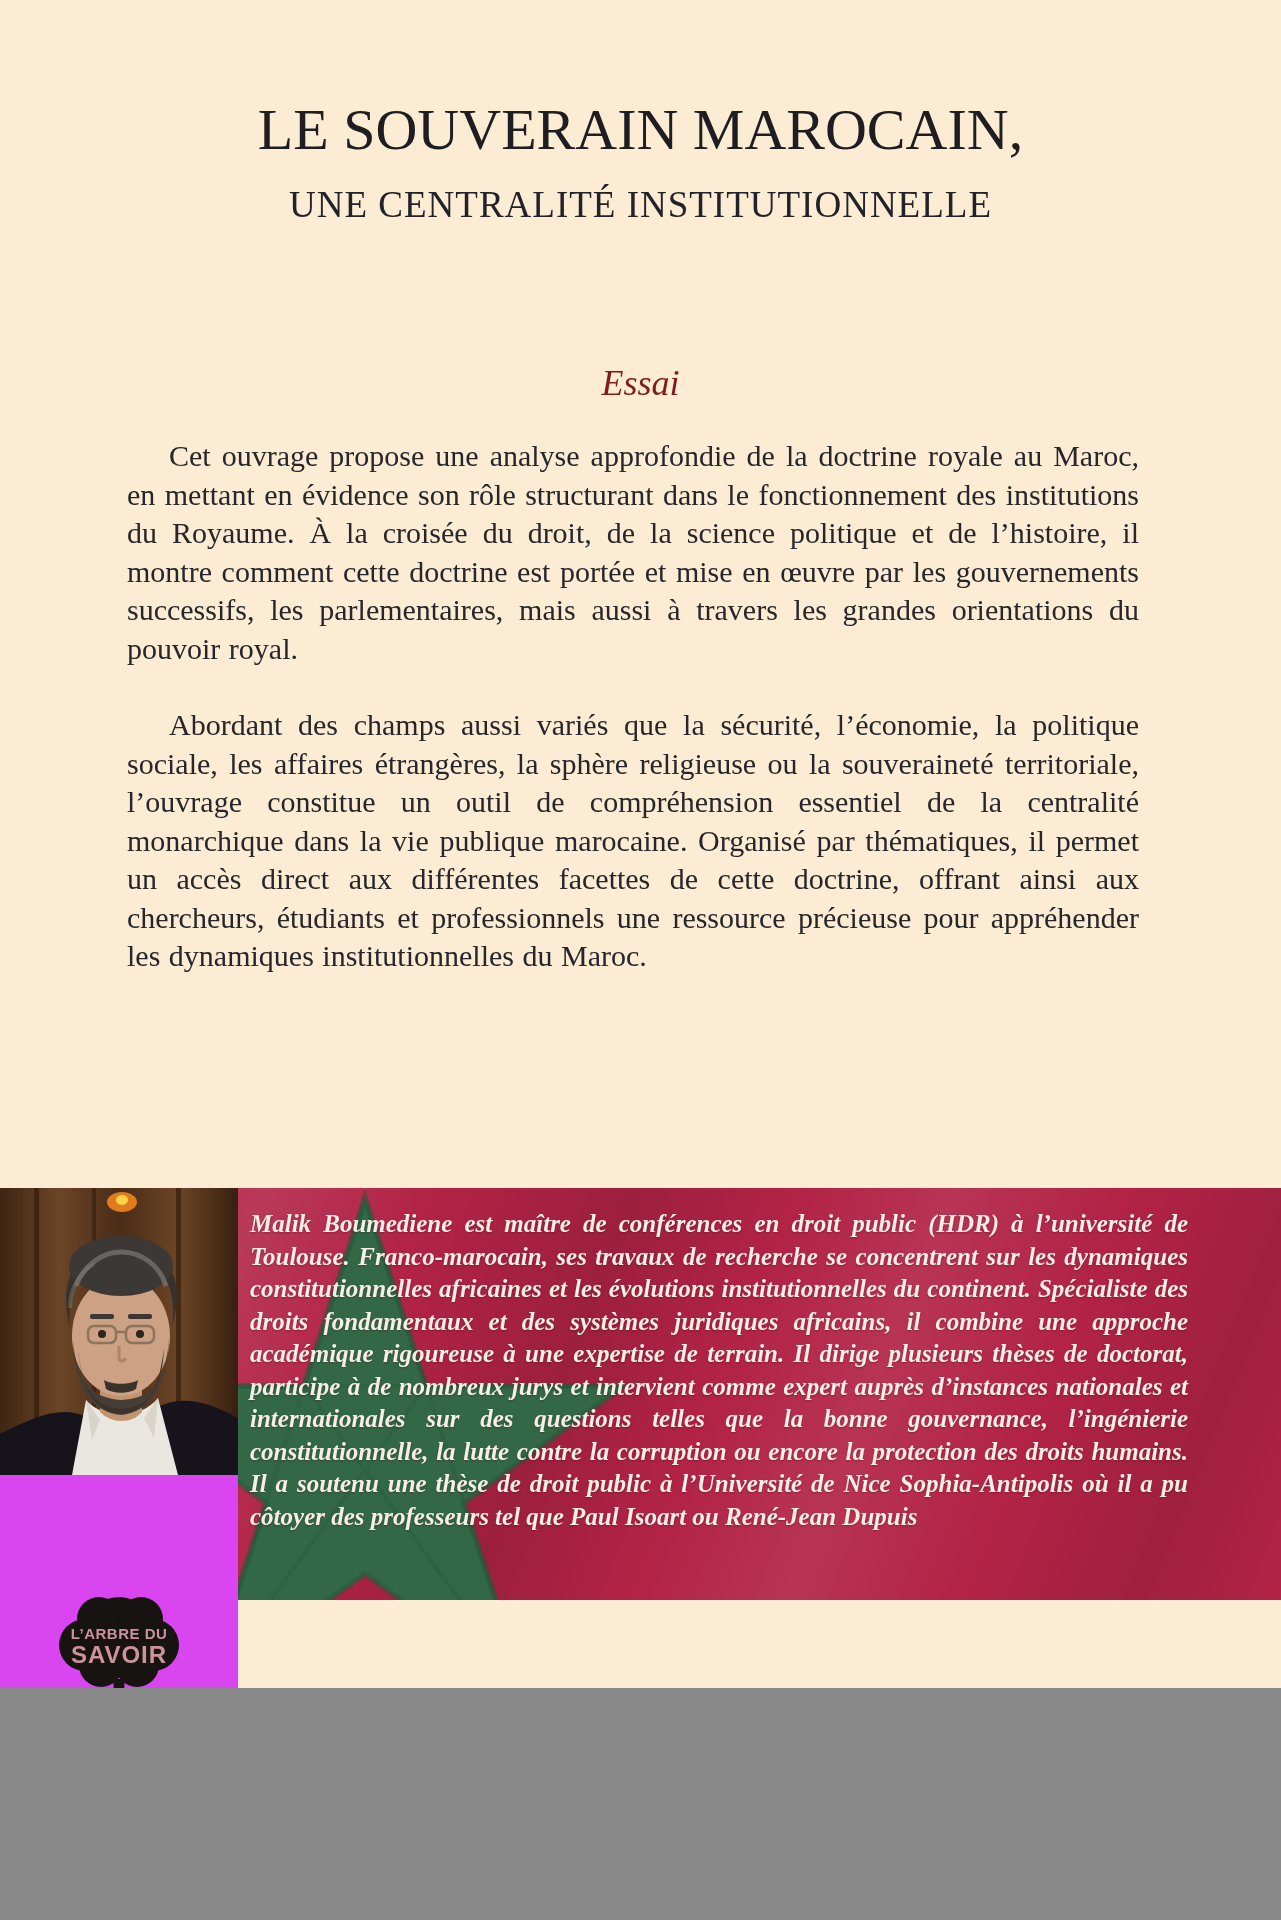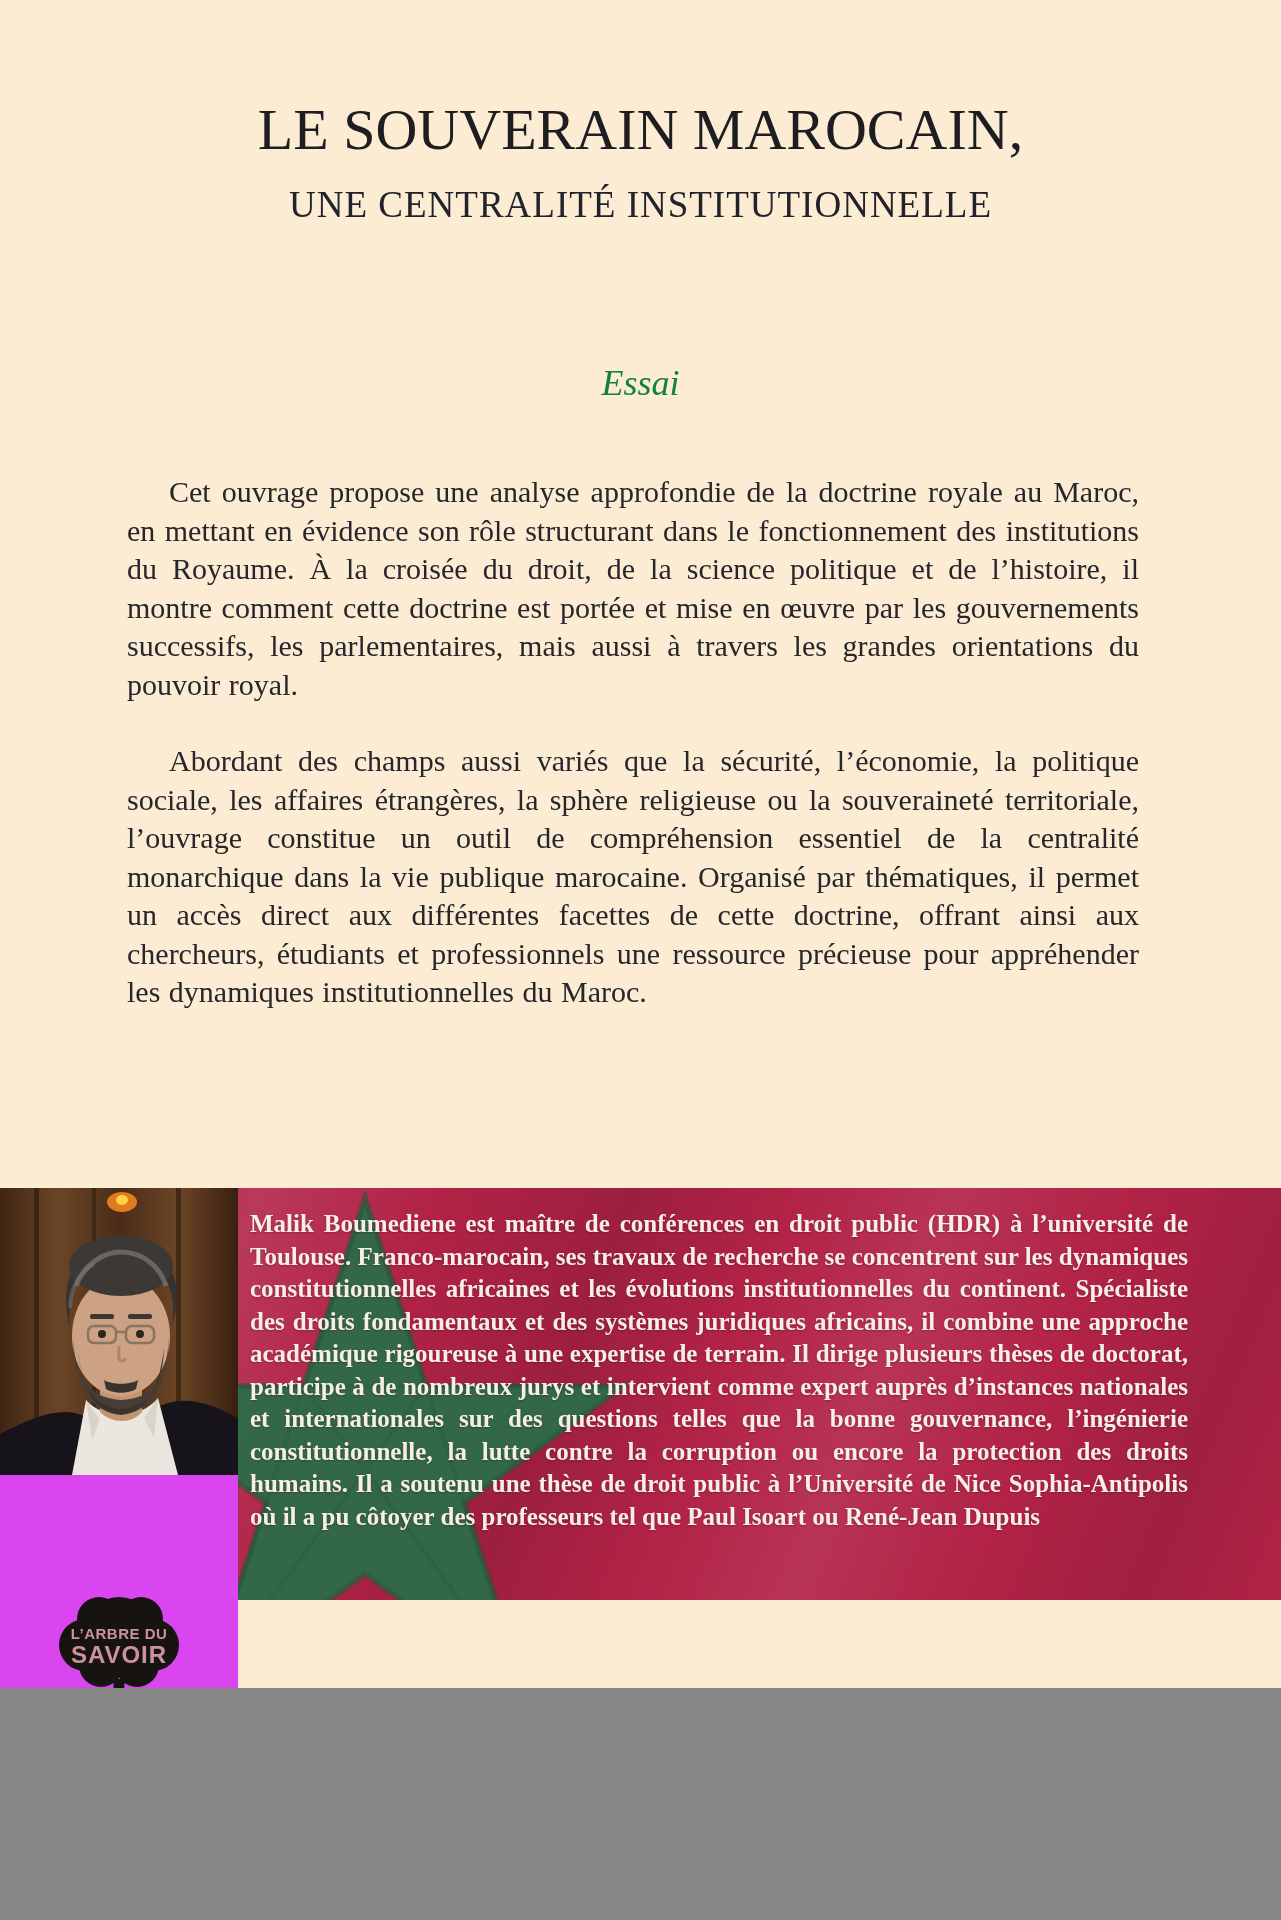--- a/index.html
+++ b/index.html
@@ -12,23 +12,23 @@
     font-family:"Liberation Serif", serif;
     color:#22222a;
   }
   
   .title-block{position:absolute;top:100px;left:0;width:100%;text-align:center;}
   .title-main{font-size:58px;letter-spacing:0px;line-height:1.05;color:#1d1d22;}
   .title-sub{font-size:37px;margin-top:22px;letter-spacing:1px;color:#22222a;}
   .title-approche{font-size:36px;margin-top:34px;color:#26262c;}
   .title-doctrine{font-size:36px;margin-top:4px;color:#26262c;}
   .genre{position:absolute;top:362px;left:0;width:100%;text-align:center;
-         font-size:36px;font-style:italic;color:#15803d;}
-  
-  .synopsis{position:absolute;top:437px;left:127px;width:1012px;margin-top:36px;}
+         font-size:36px;font-style:italic;color:#7f1d1d;}
+  
+  .synopsis{position:absolute;top:437px;left:127px;width:1012px;}
   .synopsis p{
     margin:0 0 38px 0;
     font-size:30px;line-height:38.5px;
     text-align:justify;text-indent:42px;
     color:#26262b;word-spacing:1px;
   }
   
   .band{
     position:absolute;top:1188px;left:0;width:1281px;height:412px;
     background:
@@ -40,20 +40,21 @@
         rgba(0,0,0,0.10) 90%, rgba(0,0,0,0) 100%),
       #b22346;
     overflow:hidden;
   }
   .band svg.star{position:absolute;left:0;top:0;}
   .band-text{
     position:absolute;left:250px;top:20px;width:938px;
     font-size:25px;line-height:32.5px;font-weight:700;
     color:#f5efe7;text-align:justify;
     text-shadow:0 1px 2px rgba(60,0,20,0.35);
+    font-style:italic;
   }
   
   .photo{position:absolute;left:0;top:1188px;width:238px;height:287px;overflow:hidden;}
   
   .pink-block{
     position:absolute;left:0;top:1475px;width:238px;height:334px;
     background:#d946ef;
   }
   .pink-block svg{display:block;margin:112px auto 0 auto;}
   

